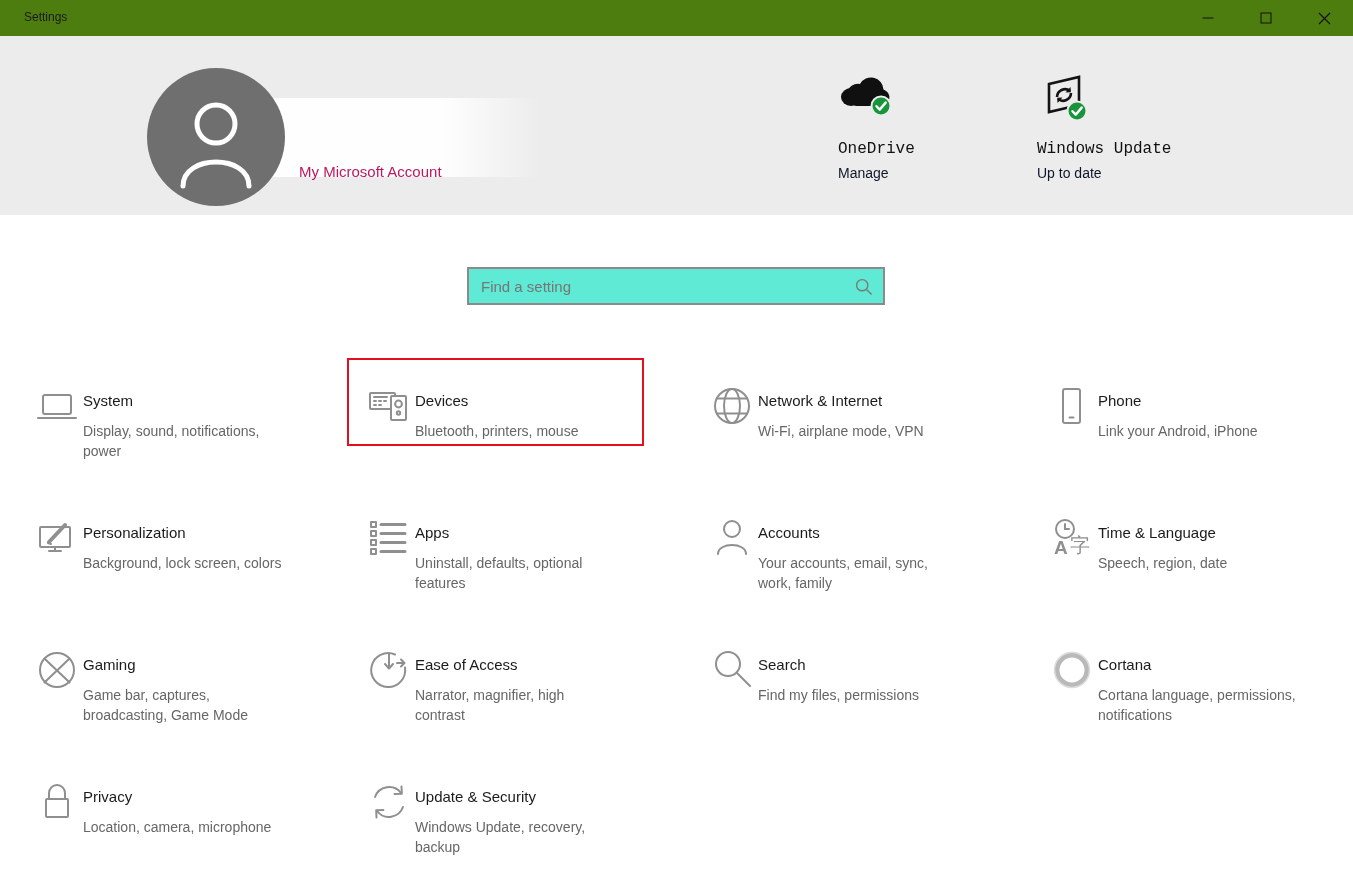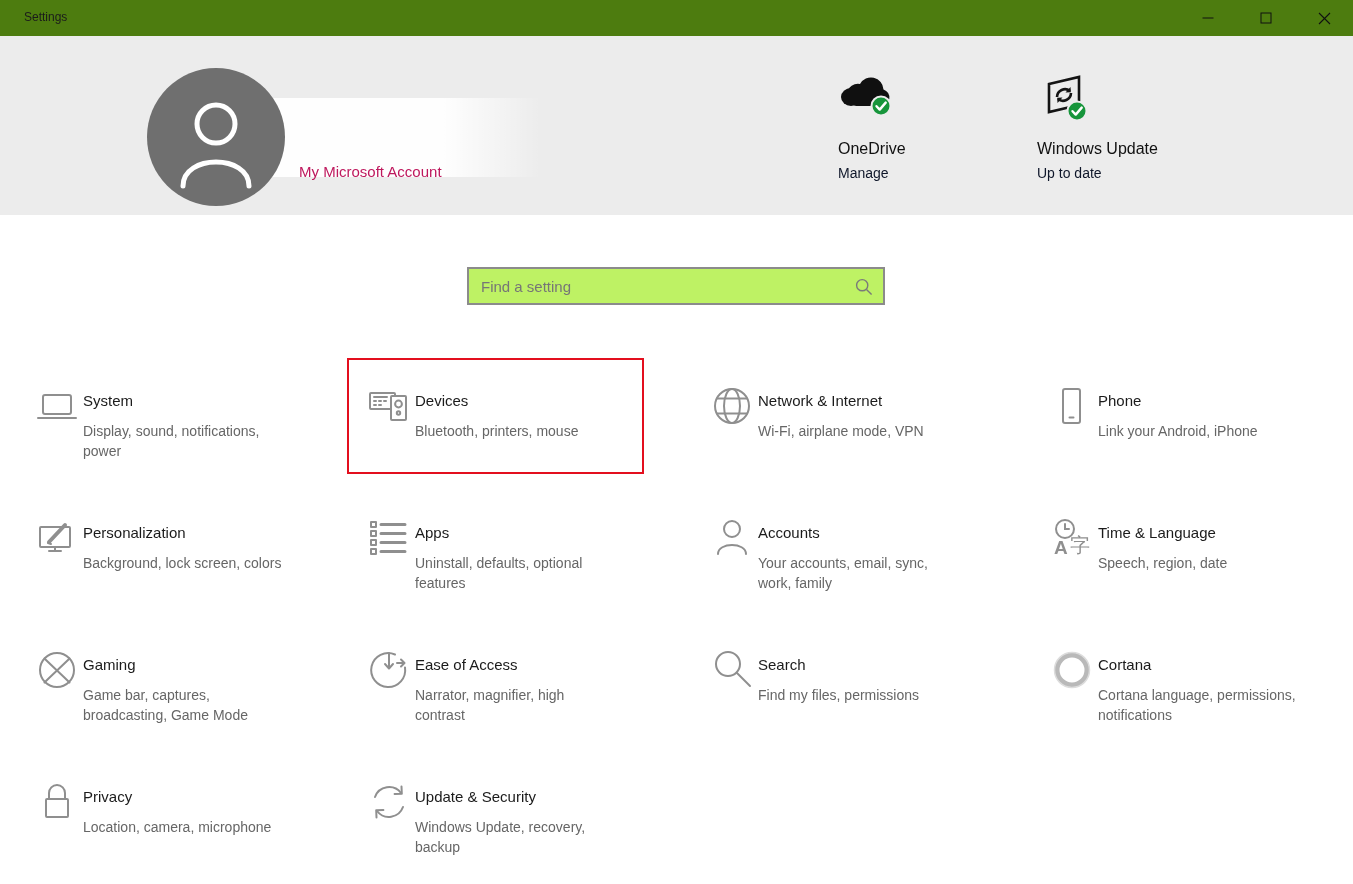--- a/index.html
+++ b/index.html
@@ -20,41 +20,41 @@
   .account-panel { position:absolute; left:216px; top:98px; width:325px; height:79px;
     background:linear-gradient(to right, rgba(255,255,255,.95) 70%, rgba(255,255,255,0)); border-radius:2px; }
   .avatar { position:absolute; left:147px; top:68px; width:138px; height:138px; border-radius:50%;
     background:#6f6f6f; cursor:pointer; }
   .account-label { position:absolute; left:299px; top:163px; font-size:15px; color:#be185d; cursor:pointer; }
 
   .qs-item { position:absolute; top:72px; width:220px; cursor:pointer; }
   .qs-onedrive { left:838px; }
   .qs-update { left:1037px; }
   .qs-iconwrap { height:54px; position:relative; }
-  .qs-title { font-size:16px; color:#111; margin-top:14px; }
+  .qs-title { font-size:16px; color:#111; margin-top:14px;font-family:Liberation Mono, monospace; }
   .qs-status { font-size:14px; color:#0f172a; margin-top:7px; }
 
   
   .searchbox { position:absolute; left:467px; top:267px; width:418px; height:38px;
-    background:#bef264; border:2px solid #8b8b8b; }
+    background:#5eead4; border:2px solid #8b8b8b; }
   .searchbox input { width:100%; height:100%; border:none; outline:none; background:transparent;
     padding:0 42px 0 12px; font-size:15px; color:#333; font-family:"Liberation Sans", sans-serif; }
   .searchbox input::placeholder { color:#767676; opacity:1; }
   .search-glyph { position:absolute; right:10px; top:9px; pointer-events:none; }
 
   
   .tiles { position:absolute; left:24px; top:358px; display:grid;
     grid-template-columns:323px 343px 340px 323px; grid-auto-rows:132px; }
   .tile { display:flex; gap:4px; padding:26px 0 0 20px; cursor:pointer; }
   .tile.col1 { padding-left:11px; }
   .ticon { width:44px; height:44px; flex:none; }
   .ttext { margin-top:7px; max-width:228px; }
   .ttitle { font-size:15px; color:#1b1b1b; line-height:20px; }
   .tsub { margin-top:10px; font-size:14px; color:#666; line-height:20px; white-space:pre-line; }
-  .tile.highlight { border:2px solid #e30f1e; width:297px; height:116px; padding:24px 0 0 18px; }
+  .tile.highlight { border:2px solid #e30f1e; width:297px; height:88px; padding:24px 0 0 18px; }
 
   svg { display:block; }
   .ico { stroke:#8f8f8f; fill:none; stroke-width:2; stroke-linecap:round; stroke-linejoin:round; }
 </style>
 </head>
 <body>
 
 <div class="window">
 
   <div class="header">

